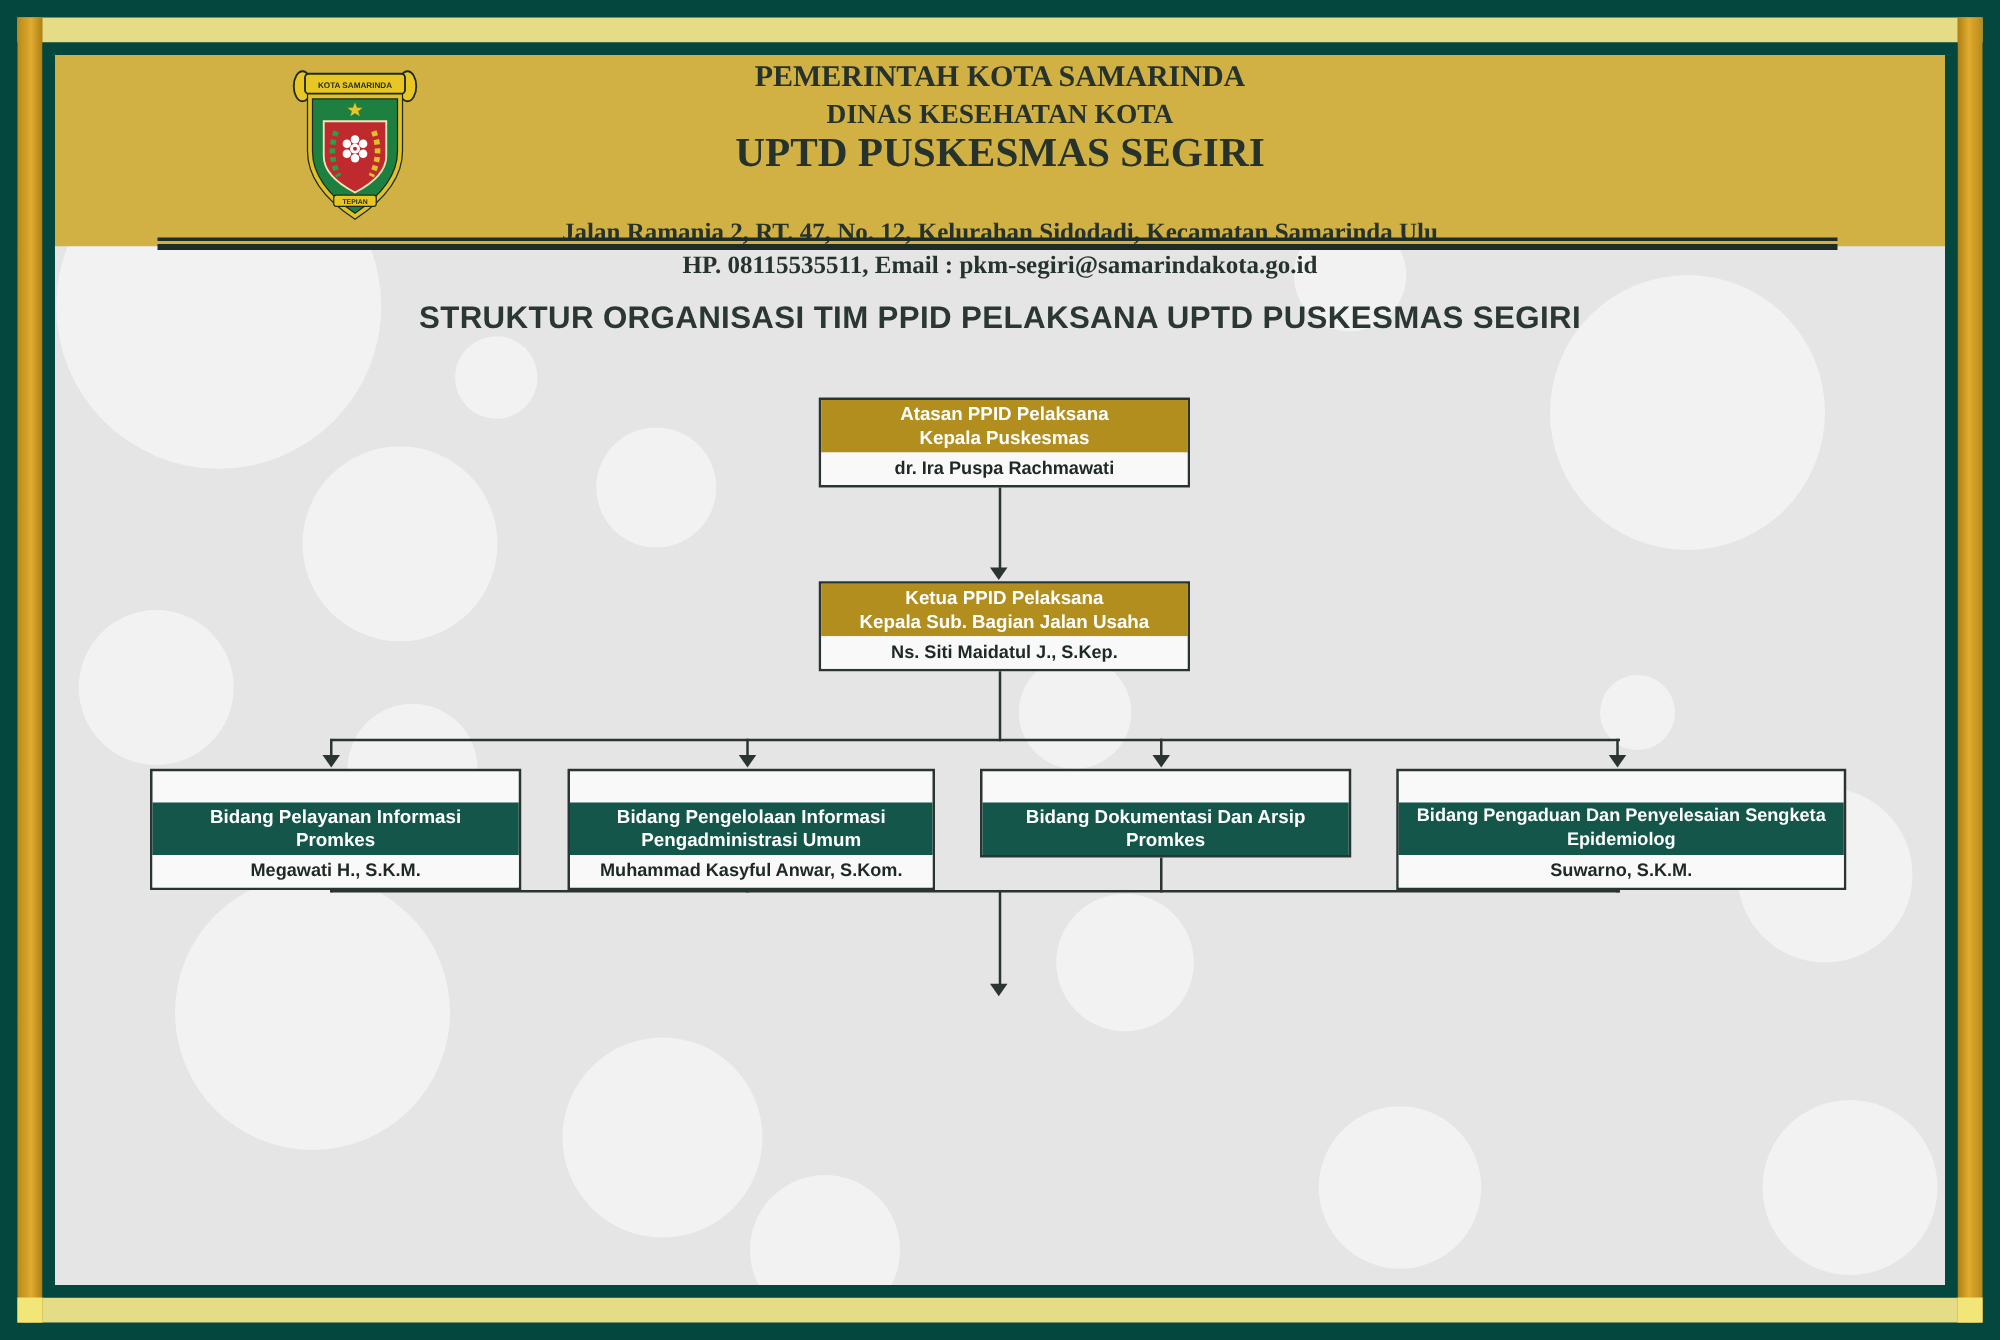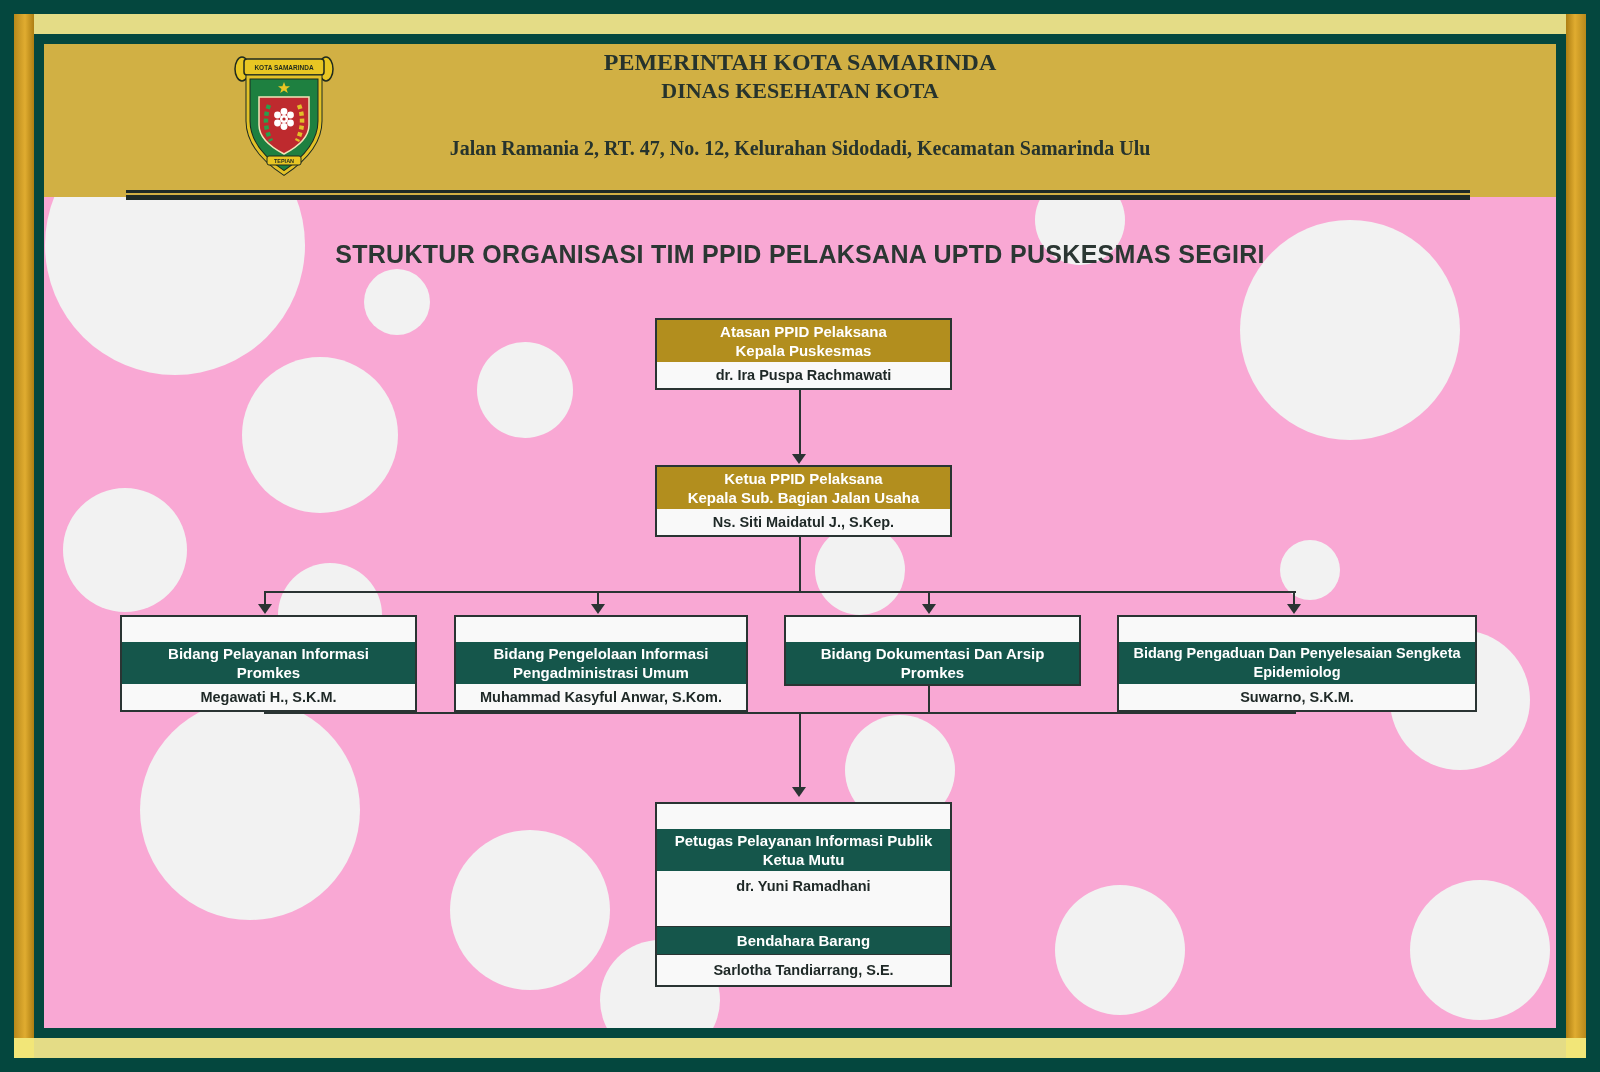--- a/index.html
+++ b/index.html
@@ -10,21 +10,21 @@
   .stripe{position:absolute;}
   .stripe-top   {left:14px;right:14px;top:14px;height:20px;background:#E4DC86;}
   .stripe-bottom{left:14px;right:14px;bottom:14px;height:20px;background:#E4DC86;}
   .stripe-left  {left:14px;top:14px;bottom:14px;width:20px;
                  background:linear-gradient(90deg,#B8891B,#E0AC30 55%,#AD7E12);}
   .stripe-right {right:14px;top:14px;bottom:14px;width:20px;
                  background:linear-gradient(90deg,#AD7E12,#E0AC30 45%,#B8891B);}
   .corner-bl{left:14px;bottom:14px;width:20px;height:20px;background:#F2E678;position:absolute;}
   .corner-br{right:14px;bottom:14px;width:20px;height:20px;background:#F2E678;position:absolute;}
   .inner-ring{position:absolute;inset:34px;background:#04473E;}
-  .content{position:absolute;inset:44px;background:#f9a8d4;overflow:hidden;}
+  .content{position:absolute;inset:44px;background:#e5e5e5;overflow:hidden;}
 
   
   .bg-circle{position:absolute;border-radius:50%;background:#F2F2F2;}
 
   
   .letterhead{position:absolute;left:0;right:0;top:0;height:153px;background:#D1B044;}
   .lh-text{position:absolute;left:0;right:0;top:4px;text-align:center;color:#26332D;
            font-family:"Liberation Serif","DejaVu Serif",serif;}
   .lh-line1{font-size:24px;font-weight:bold;line-height:29px;}
   .lh-line2{font-size:22px;font-weight:bold;line-height:27px;}
@@ -117,21 +117,23 @@
           <circle cx="52" cy="66" r="1.6" fill="#BE2A2E"></circle>
         </g>
 
         <rect x="35" y="103" width="34" height="9" rx="2" fill="#E8C623" stroke="#1F2A1E" stroke-width="1"></rect>
         <text x="52" y="110" text-anchor="middle" font-size="5.5" font-weight="bold" fill="#1F2A1E">TEPIAN</text>
       </svg>
 
       <div class="lh-text">
         <div class="lh-line1">PEMERINTAH KOTA SAMARINDA</div>
         <div class="lh-line2">DINAS KESEHATAN KOTA</div>
+        <div class="lh-line3">UPTD PUSKESMAS SEGIRI</div>
         <div class="lh-addr">Jalan Ramania 2, RT. 47, No. 12, Kelurahan Sidodadi, Kecamatan Samarinda Ulu</div>
+        <div class="lh-cont">HP. 08115535511, Email : pkm-segiri@samarindakota.go.id</div>
       </div>
     </div>
     <div class="double-rule"></div>
 
     <div class="chart-title">STRUKTUR ORGANISASI TIM PPID PELAKSANA UPTD PUSKESMAS SEGIRI</div>
 
     <div class="vline" style="left:755px;top:338px;height:73px"></div>
     <div class="arrow-down" style="left:748px;top:410px"></div>
 
     <div class="vline" style="left:755px;top:485px;height:64px"></div>
@@ -194,24 +196,15 @@
     </div>
 
     <div class="node" style="left:1073px;top:571px;width:356px">
       <div class="node-head green tight">
         <div>Bidang Pengaduan Dan Penyelesaian Sengketa</div>
         <div>Epidemiolog</div>
       </div>
       <div class="node-body">Suwarno, S.K.M.</div>
     </div>
 
-    <div class="node" style="left:611px;top:758px;width:293px">
-      <div class="node-head green">
-        <div>Petugas Pelayanan Informasi Publik</div>
-        <div>Ketua Mutu</div>
-      </div>
-      <div class="node-body" style="padding:5px 2px">dr. Yuni Ramadhani</div>
-      <div class="node-head green mid">Bendahara Barang</div>
-      <div class="node-body" style="padding:5px 2px">Sarlotha Tandiarrang, S.E.</div>
-    </div>
 
   </div>
 </div>
 
 </body></html>

